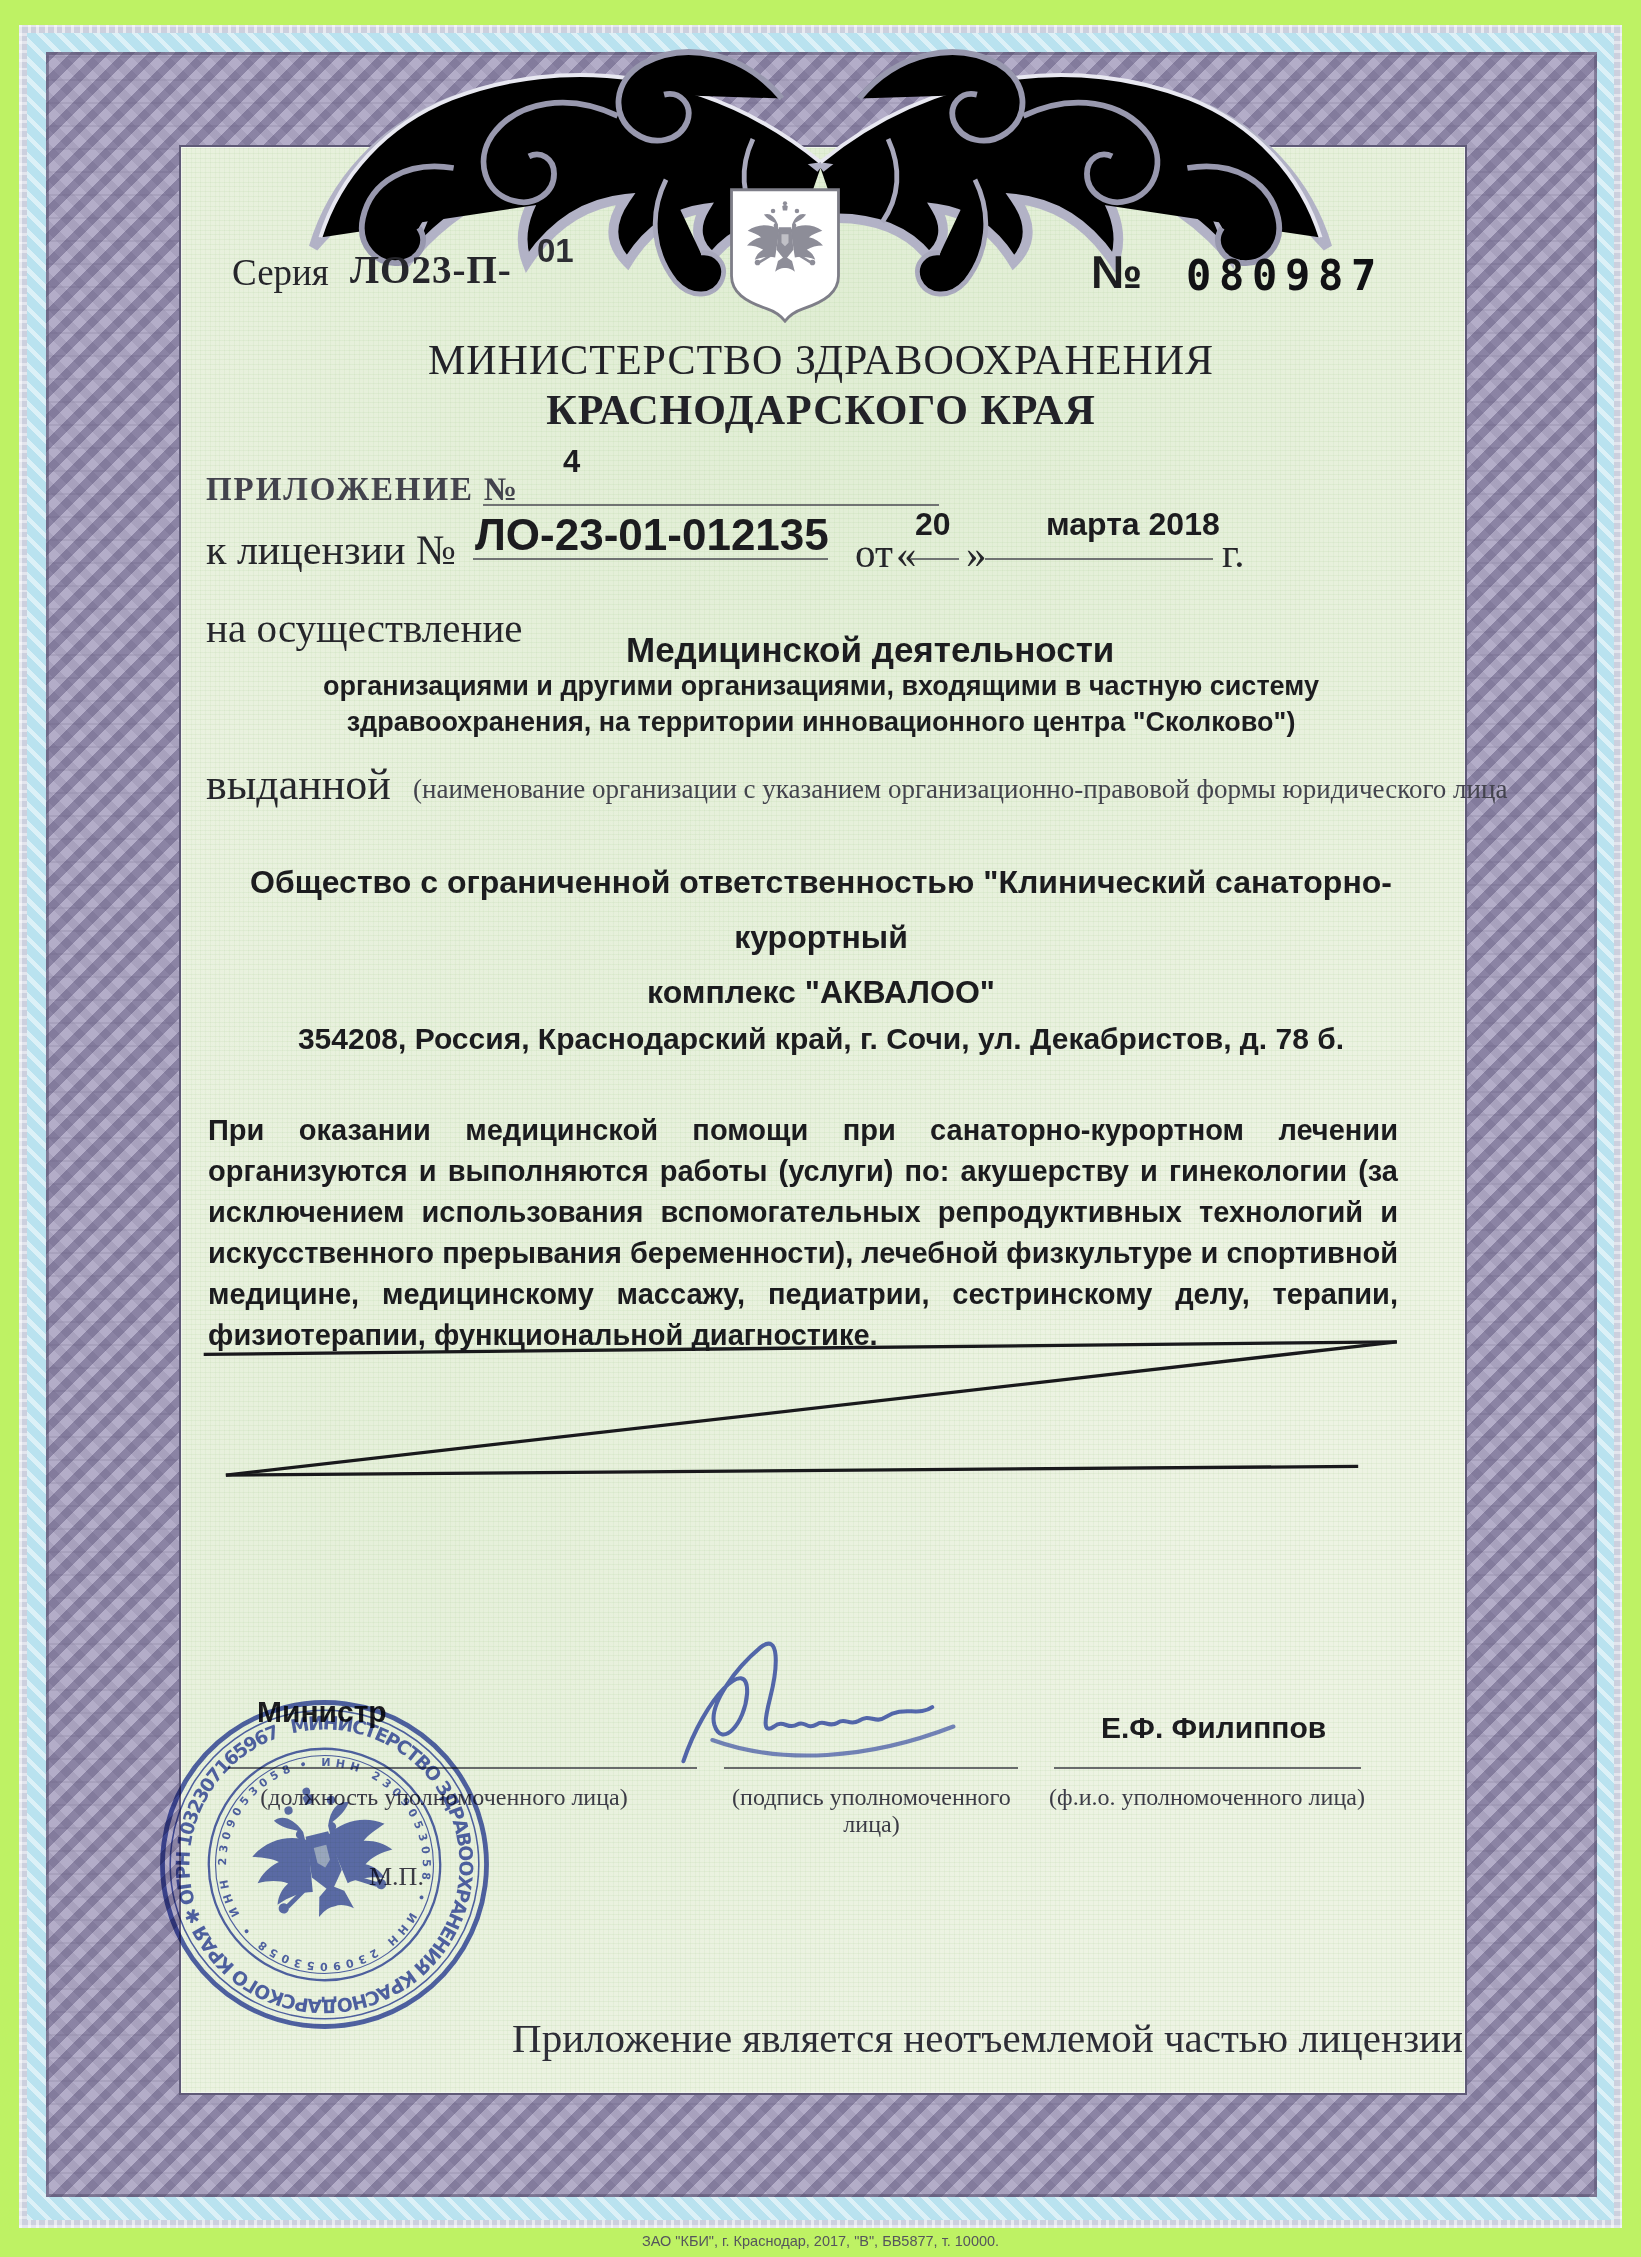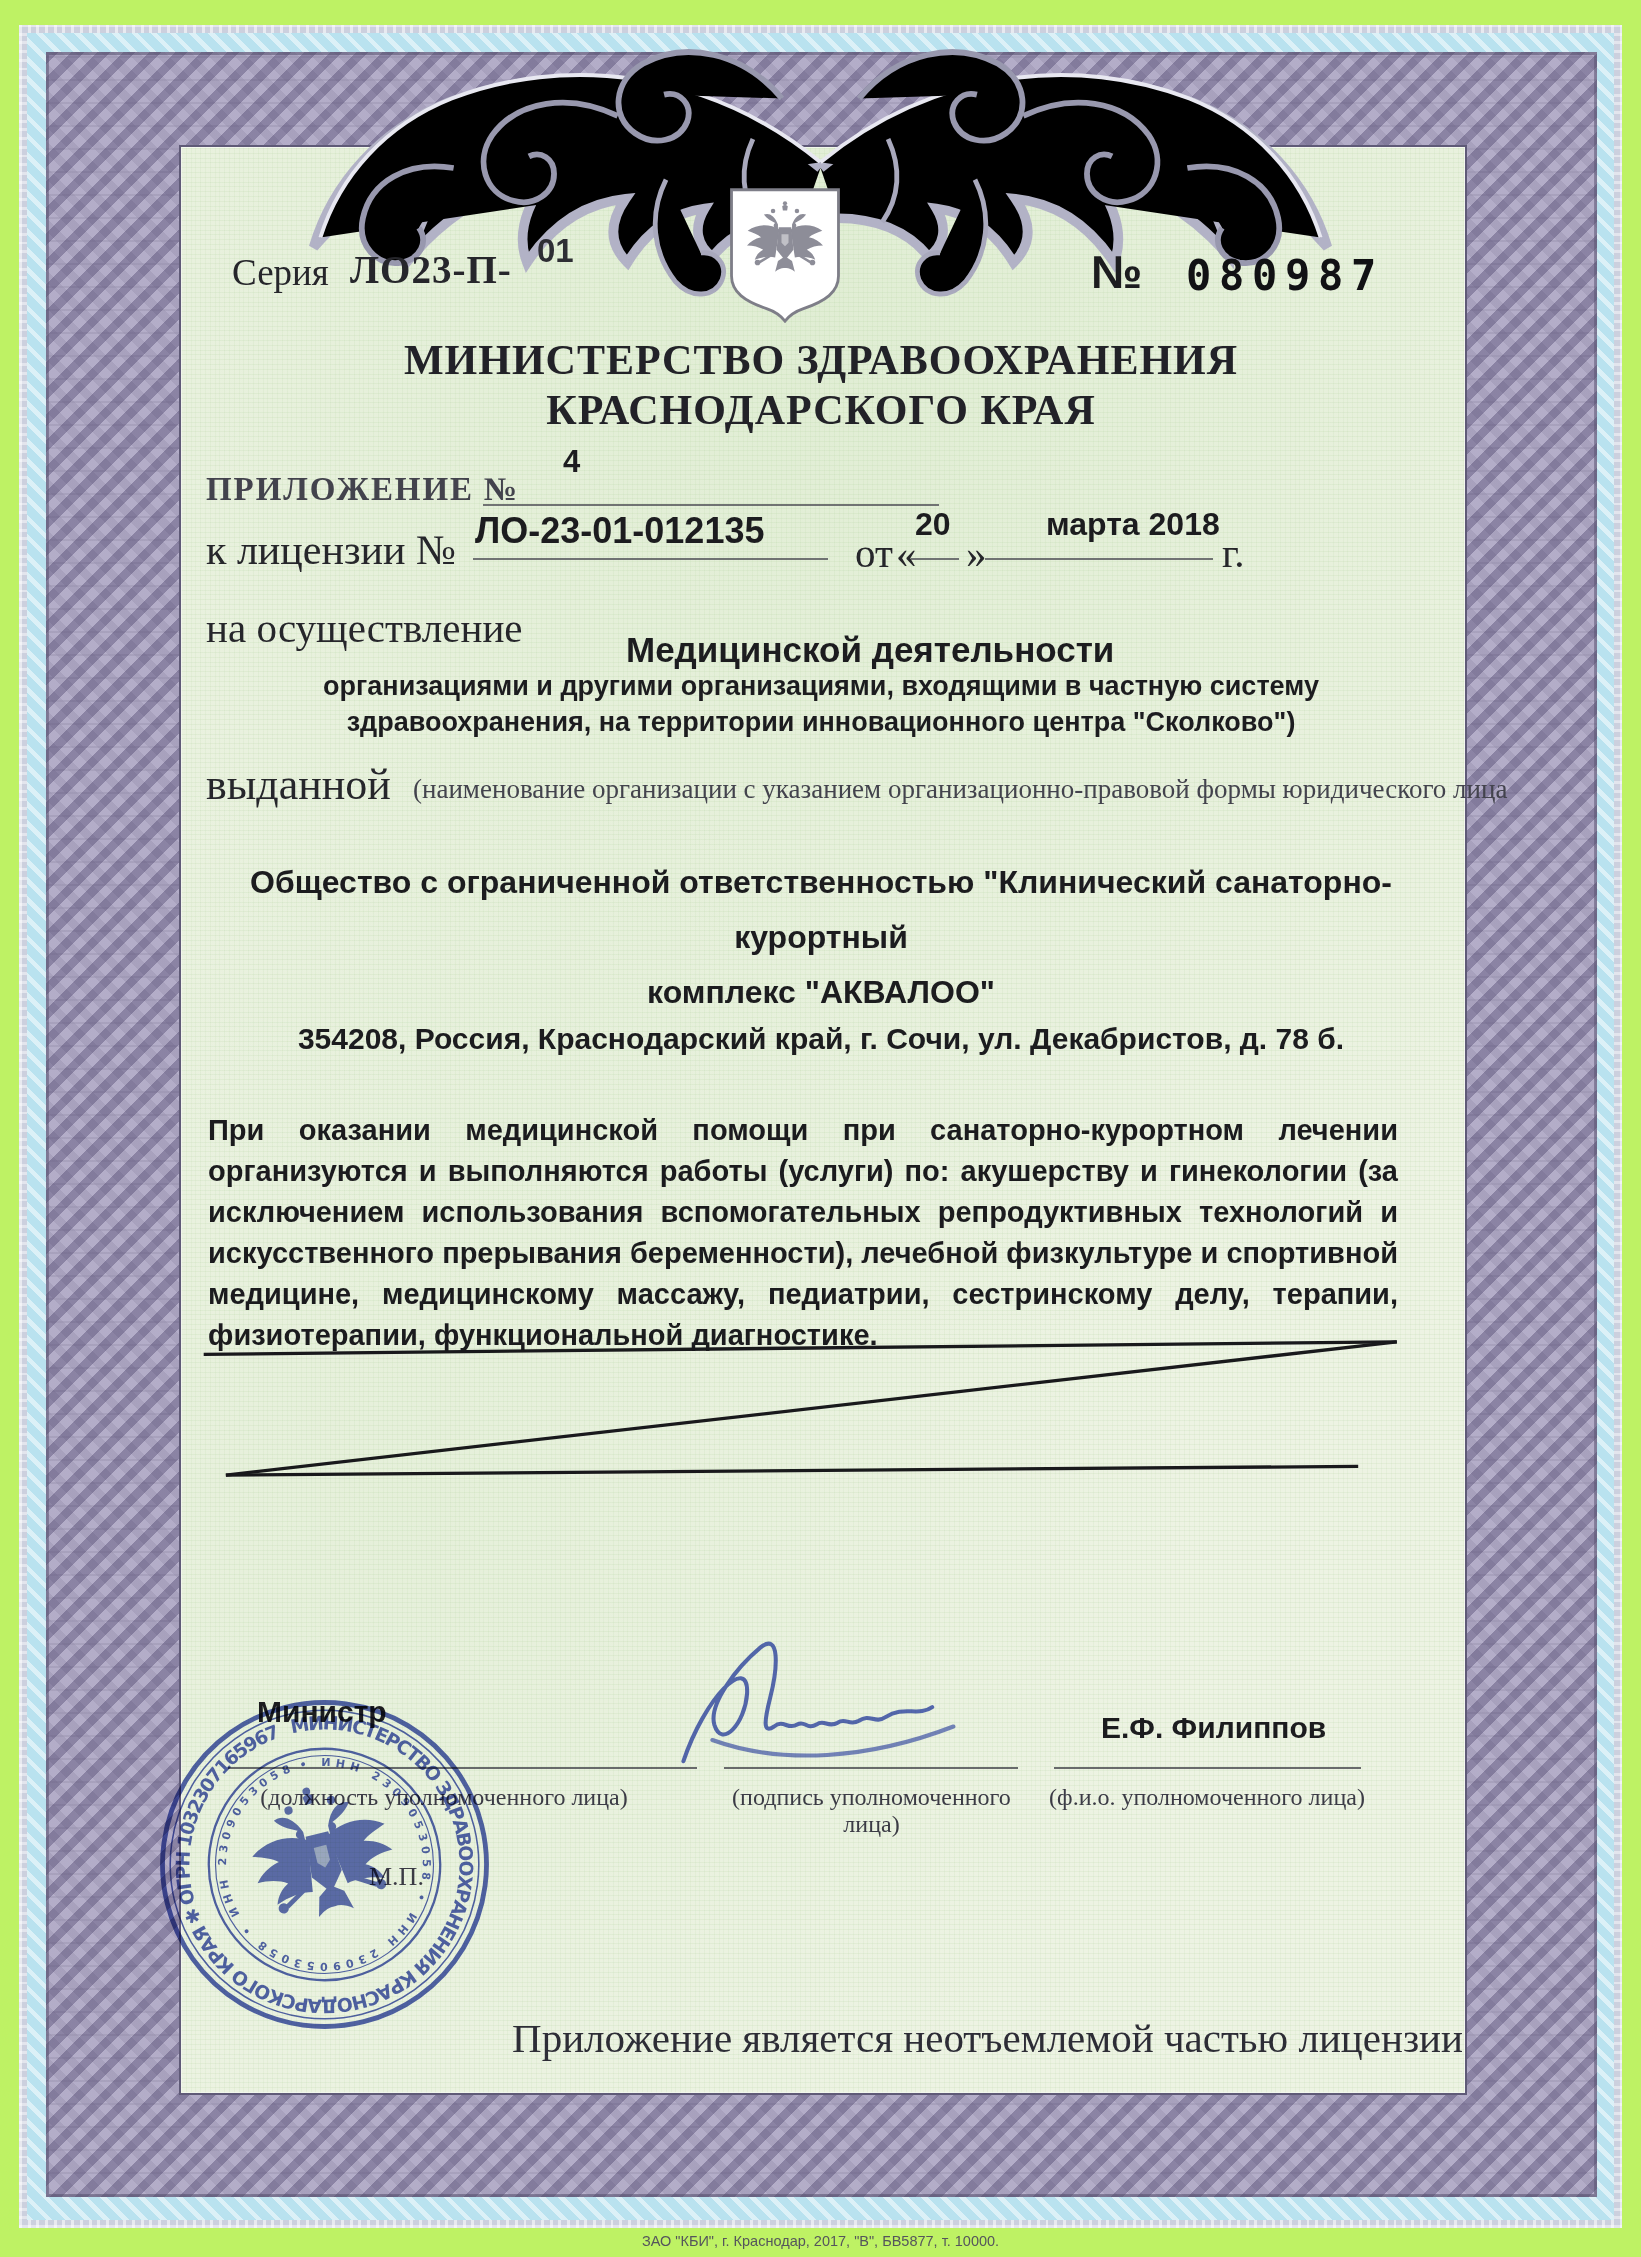--- a/index.html
+++ b/index.html
@@ -104,29 +104,29 @@
     <path d="M5,4 H119 V96 C119,113 105,123 81,131 C72,134 66,139 62,144 C58,139 52,134 43,131 C19,123 5,113 5,96 Z" fill="#ffffff" stroke="#7e7e88" stroke-width="3"></path>
     <use href="#eagle" x="17" y="14" width="90" height="90" fill="#8d8d98"></use>
   </svg>
 
   <span class="abs serif" style="left:232px;top:251px;font-size:37px;">Серия</span>
   <span class="abs serif" style="left:350px;top:247px;font-size:39px;font-weight:bold;letter-spacing:1px;">ЛО23-П-</span>
   <span class="abs" style="left:537px;top:232px;font-size:33px;font-family:'Liberation Sans',sans-serif;font-weight:600;color:#2e2e34;">01</span>
   <span class="abs sansb" style="left:1091px;top:245px;font-size:46px;">№</span>
   <span class="abs" style="left:1186px;top:251px;font-size:42px;font-family:'DejaVu Sans Mono',monospace;font-weight:bold;letter-spacing:7.7px;color:#111114;">080987</span>
 
-  <div class="abs serif center-paper" style="top:336px;font-size:42px;font-weight:bold;letter-spacing:1px;color:#222228;">МИНИСТЕРСТВО ЗДРАВООХРАНЕНИЯ</div>
+  <div class="abs serif center-paper" style="top:336px;font-size:42px;font-weight:normal;letter-spacing:1px;color:#222228;">МИНИСТЕРСТВО ЗДРАВООХРАНЕНИЯ</div>
   <div class="abs serif center-paper" style="top:386px;font-size:42px;font-weight:bold;letter-spacing:1px;color:#222228;">КРАСНОДАРСКОГО КРАЯ</div>
 
   <span class="abs serif faded" style="left:206px;top:471px;font-size:33px;font-weight:bold;letter-spacing:1.9px;">ПРИЛОЖЕНИЕ №</span>
   <span class="abs sansb" style="left:563px;top:444px;font-size:31px;">4</span>
   <div class="rule" style="left:483px;top:504px;width:456px;"></div>
 
   <span class="abs serif" style="left:206px;top:526px;font-size:42px;">к лицензии №</span>
-  <span class="abs sansb" style="left:475px;top:510px;font-size:36px;">ЛО-23-01-012135</span>
+  <span class="abs sansb" style="left:475px;top:510px;font-size:44px;">ЛО-23-01-012135</span>
   <div class="rule" style="left:473px;top:558px;width:355px;"></div>
   <span class="abs serif" style="left:855px;top:529px;font-size:41px;">от</span>
   <span class="abs serif" style="left:896px;top:529px;font-size:41px;">«</span>
   <span class="abs sansb" style="left:915px;top:506px;font-size:32px;">20</span>
   <div class="rule" style="left:911px;top:558px;width:48px;"></div>
   <span class="abs serif" style="left:966px;top:529px;font-size:41px;">»</span>
   <span class="abs sansb" style="left:1046px;top:506px;font-size:32px;text-align:center;">марта 2018</span>
   <div class="rule" style="left:985px;top:558px;width:228px;"></div>
   <span class="abs serif" style="left:1222px;top:529px;font-size:41px;">г.</span>
 

